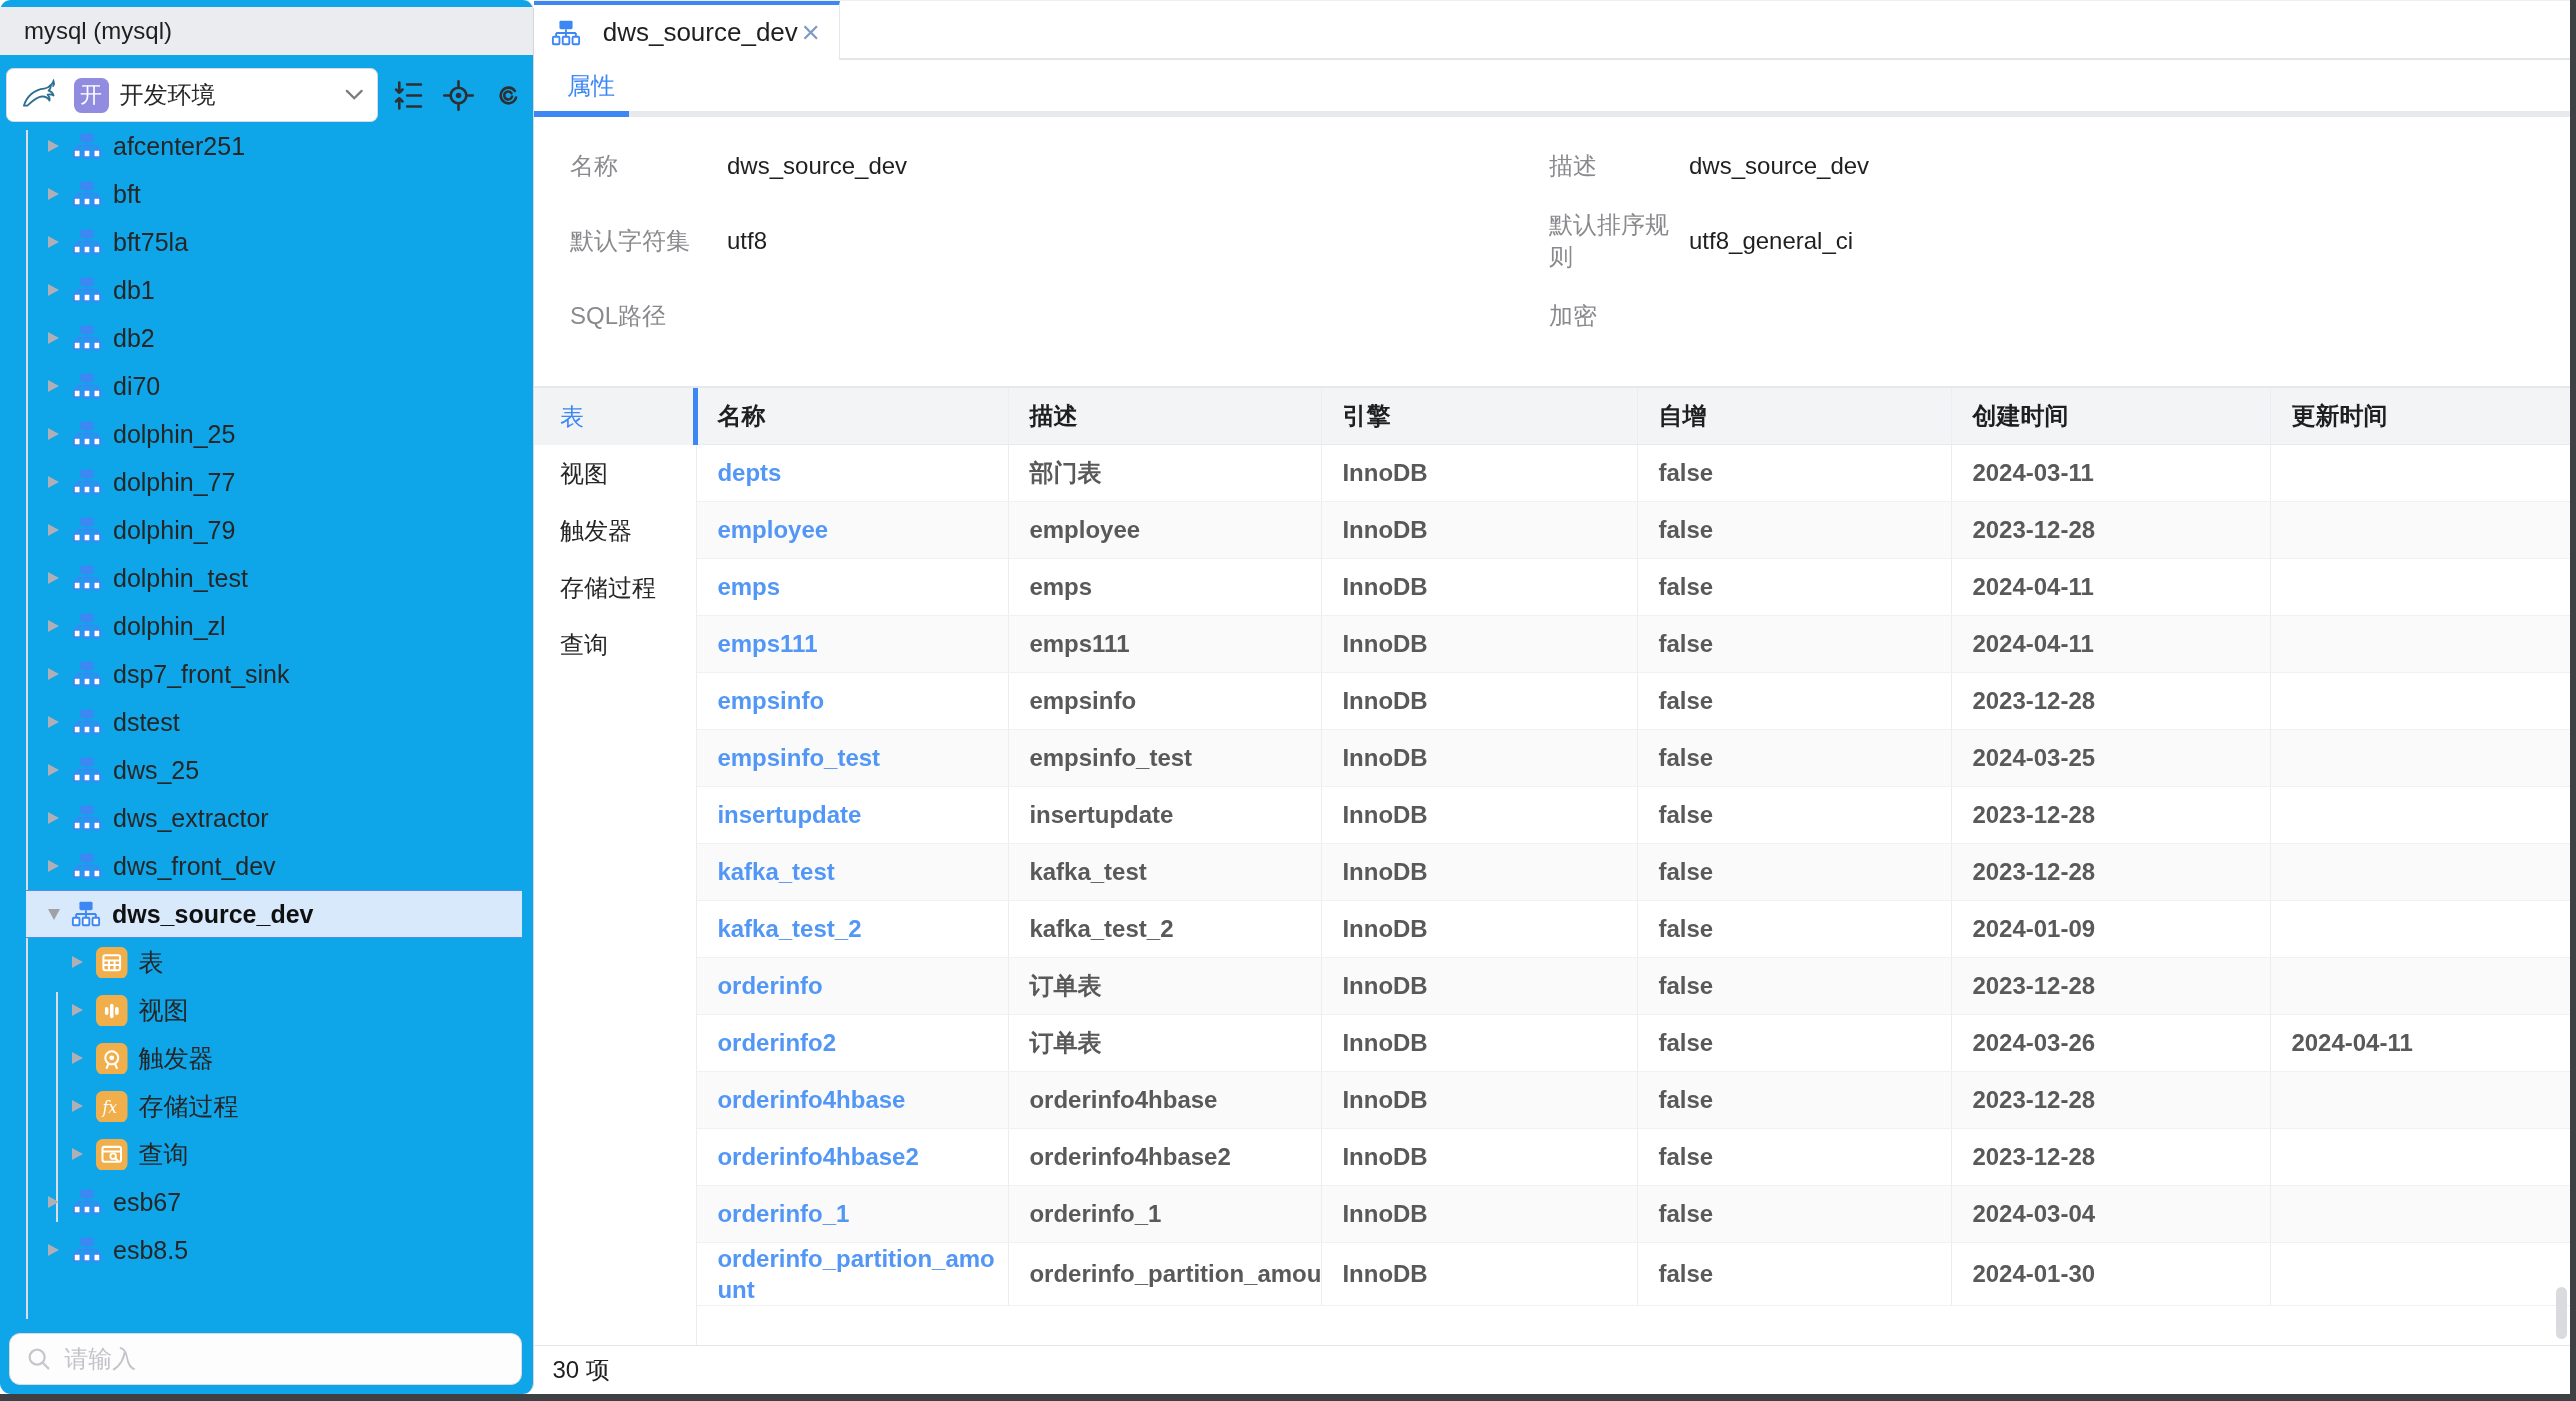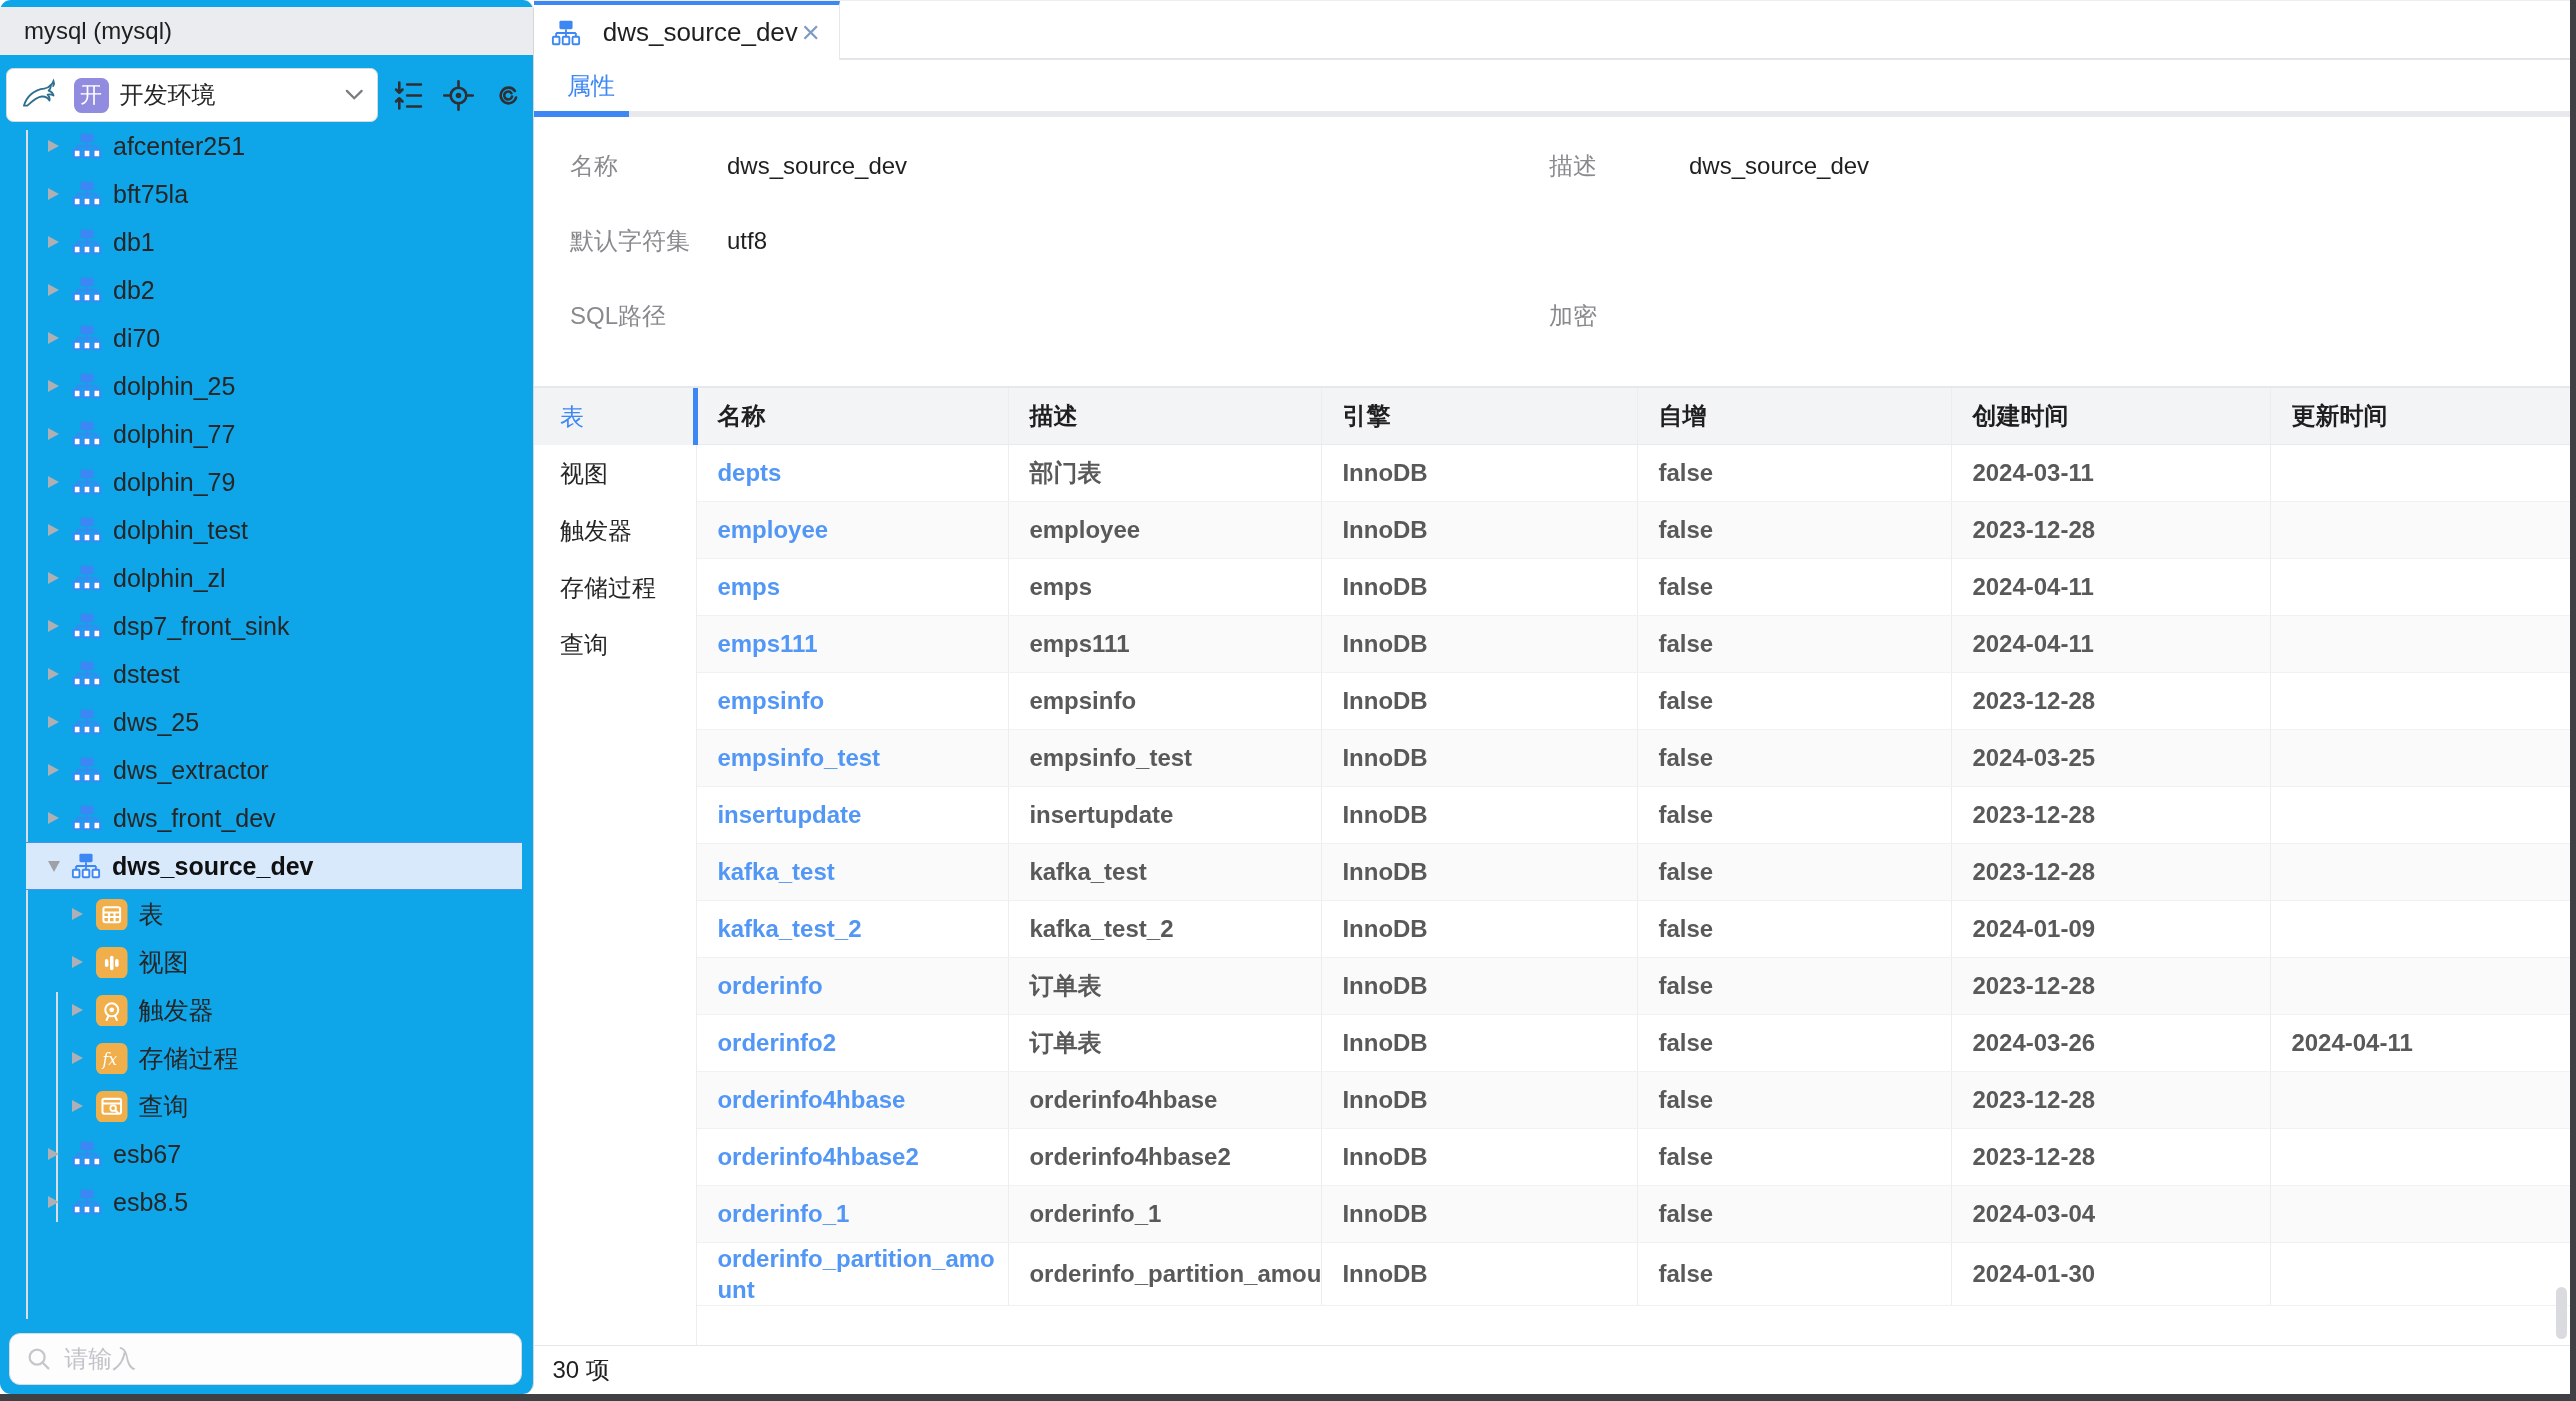--- a/index.html
+++ b/index.html
@@ -178,20 +178,33 @@
           <span class="caret"></span>
           <span class="t-ic">
             <svg width="30" height="30" viewBox="0 0 32 32">
               <rect x="9" y="3" width="14" height="9" rx="1.5" fill="#3D87F5"></rect>
               <path d="M16 12v4M5.5 16h21M5.5 16v4M16 16v4M26.5 16v4" fill="none" stroke="#3D87F5" stroke-width="2"></path>
               <rect x="2" y="20" width="7" height="8" rx="1" fill="#fff" stroke="#3D87F5" stroke-width="2"></rect>
               <rect x="12.5" y="20" width="7" height="8" rx="1" fill="#fff" stroke="#3D87F5" stroke-width="2"></rect>
               <rect x="23" y="20" width="7" height="8" rx="1" fill="#fff" stroke="#3D87F5" stroke-width="2"></rect>
             </svg>
           </span>
+          <span class="t-label">bft</span>
+        </div>
+        <div class="tree-item lvl0">
+          <span class="caret"></span>
+          <span class="t-ic">
+            <svg width="30" height="30" viewBox="0 0 32 32">
+              <rect x="9" y="3" width="14" height="9" rx="1.5" fill="#3D87F5"></rect>
+              <path d="M16 12v4M5.5 16h21M5.5 16v4M16 16v4M26.5 16v4" fill="none" stroke="#3D87F5" stroke-width="2"></path>
+              <rect x="2" y="20" width="7" height="8" rx="1" fill="#fff" stroke="#3D87F5" stroke-width="2"></rect>
+              <rect x="12.5" y="20" width="7" height="8" rx="1" fill="#fff" stroke="#3D87F5" stroke-width="2"></rect>
+              <rect x="23" y="20" width="7" height="8" rx="1" fill="#fff" stroke="#3D87F5" stroke-width="2"></rect>
+            </svg>
+          </span>
           <span class="t-label">bft75la</span>
         </div>
         <div class="tree-item lvl0">
           <span class="caret"></span>
           <span class="t-ic">
             <svg width="30" height="30" viewBox="0 0 32 32">
               <rect x="9" y="3" width="14" height="9" rx="1.5" fill="#3D87F5"></rect>
               <path d="M16 12v4M5.5 16h21M5.5 16v4M16 16v4M26.5 16v4" fill="none" stroke="#3D87F5" stroke-width="2"></path>
               <rect x="2" y="20" width="7" height="8" rx="1" fill="#fff" stroke="#3D87F5" stroke-width="2"></rect>
               <rect x="12.5" y="20" width="7" height="8" rx="1" fill="#fff" stroke="#3D87F5" stroke-width="2"></rect>
@@ -499,20 +512,24 @@
           <div class="prop-cell pright">
             <span class="prop-label">描述</span>
             <span class="prop-value">dws_source_dev</span>
           </div>
         </div>
         <div class="prop-row">
           <div class="prop-cell pleft">
             <span class="prop-label">默认字符集</span>
             <span class="prop-value">utf8</span>
           </div>
+          <div class="prop-cell pright">
+            <span class="prop-label">默认排序规则</span>
+            <span class="prop-value">utf8_general_ci</span>
+          </div>
         </div>
         <div class="prop-row">
           <div class="prop-cell pleft">
             <span class="prop-label">SQL路径</span>
             <span class="prop-value"></span>
           </div>
           <div class="prop-cell pright">
             <span class="prop-label">加密</span>
             <span class="prop-value"></span>
           </div>

